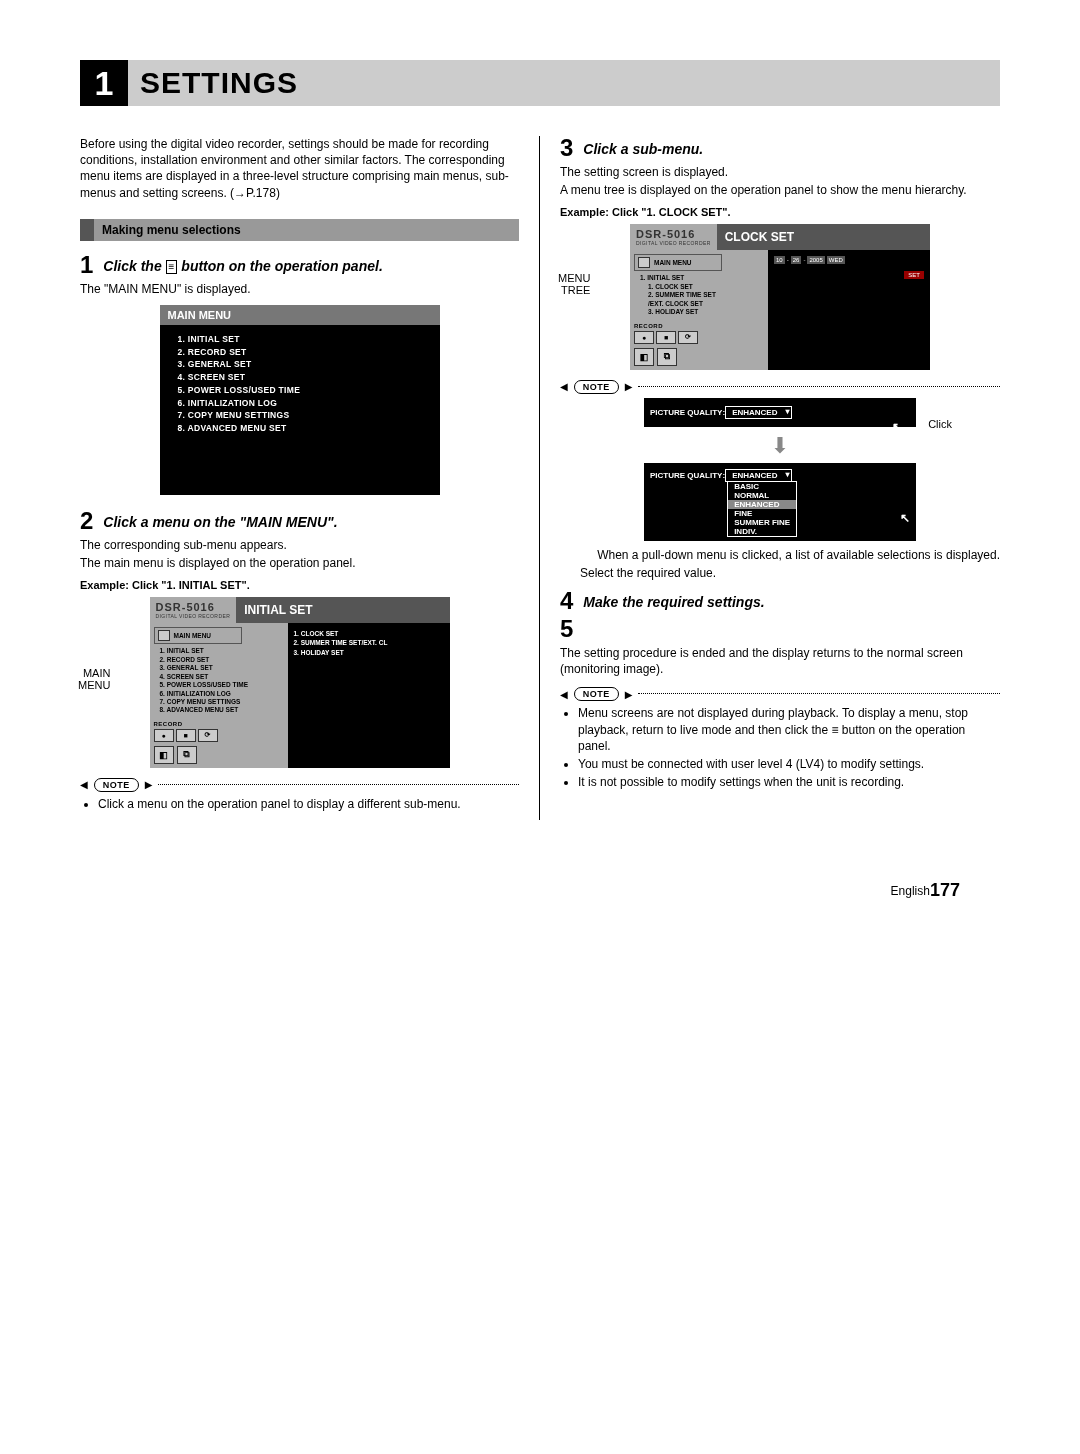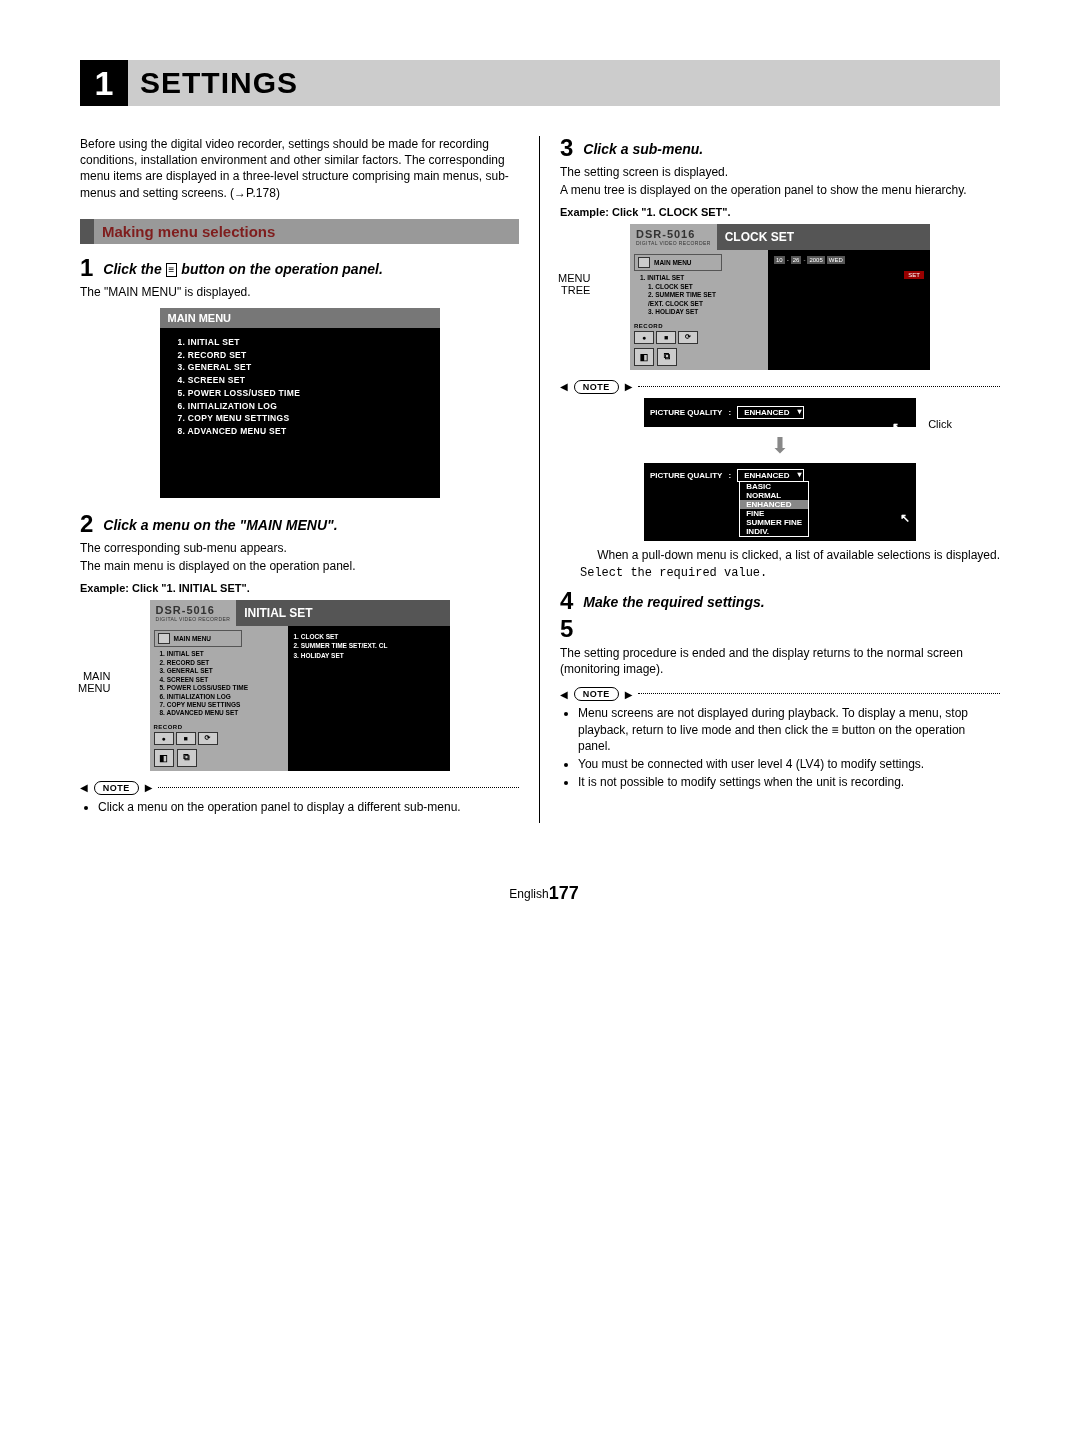--- a/index.html
+++ b/index.html
@@ -48,23 +48,23 @@
   }
   .col {
     width: 50%;
     box-sizing: border-box;
   }
   .col-left { padding-right: 20px; border-right: 1px solid #000; }
   .col-right { padding-left: 20px; }
   .intro { font-size: 12px; line-height: 1.35; margin-bottom: 18px; }
   .section-h {
     background: #999;
-    color: #7f1d1d;
-    font-weight: bold;
-    font-size: 15px;
+    color: #000000;
+    font-weight: bold;
+    font-size: 12px;
     padding: 4px 8px;
     border-left: 14px solid #555;
     margin-bottom: 12px;
   }
   .step {
     display: flex;
     align-items: flex-start;
     gap: 10px;
     margin-bottom: 4px;
   }
@@ -219,21 +219,21 @@
   .pq-box {
     width: 260px;
     margin: 4px auto 6px auto;
     background: #000;
     color: #fff;
     padding: 8px 6px;
     font-size: 8px;
     font-weight: bold;
     position: relative;
   }
-  .pq-row { display: flex; align-items: center; gap: 6px; }
+  .pq-row { display: flex; align-items: center; }
   .pq-select {
     border: 1px solid #fff;
     padding: 1px 14px 1px 6px;
     position: relative;
     background:#000;
   }
   .pq-select::after {
     content: "▾"; position: absolute; right: 2px; top: 0; font-size: 8px;
   }
   .pq-arrow-down {
@@ -243,21 +243,21 @@
     position: absolute; right: -36px; top: 8px; color:#000; font-size:11px; font-weight:normal;margin-top:12px;
   }
   .pq-cursor {
     position: absolute; font-size: 12px; color:#fff;
   }
   .pq-options { border:1px solid #fff; margin-left:2px; }
   .pq-options div { padding: 0px 6px; }
   .pq-options div.sel { background: #888; }
   .footer {
     display: flex;
-    justify-content: center;
+    justify-content: flex-end;
     align-items: center;
     margin-top: 60px;
     font-size: 12px;
     margin-left: 48px;
   }
   .footer .pn { font-size: 18px; font-weight: bold; }
   .dsr-tree-sub { padding-left: 8px; }
 </style>
 </head>
 <body>
@@ -462,21 +462,21 @@
                 <div>SUMMER FINE</div>
                 <div>INDIV.</div>
               </div>
             </div>
           </div>
           <span class="pq-cursor" style="right:6px; top:48px;">↖</span>
         </div>
       </div>
 
       <div class="body-text" style="margin-left:20px;text-align:right;">When a pull-down menu is clicked, a list of available selections is displayed.</div>
-      <div class="body-text" style="margin-left:20px; margin-top:-6px;font-family:Liberation Mono, monospace;">Select the required value.</div>
+      <div class="body-text" style="margin-left:20px; margin-top:-6px;">Select the required value.</div>
 
       <div class="step">
         <div class="step-num">4</div>
         <div class="step-title">Make the required settings.</div>
       </div>
 
       <div class="step">
         <div class="step-num">5</div>
       </div>
       <div class="body-text">The setting procedure is ended and the display returns to the normal screen (monitoring image).</div>

